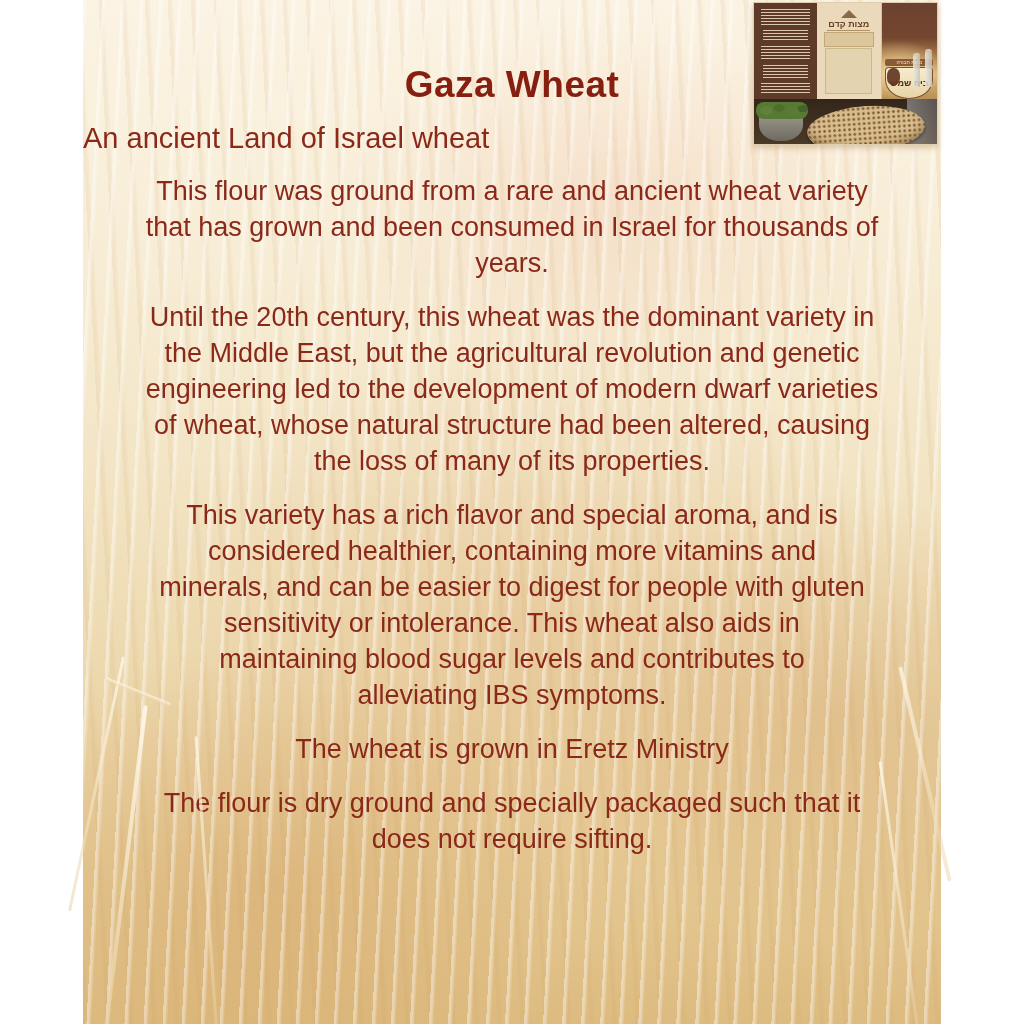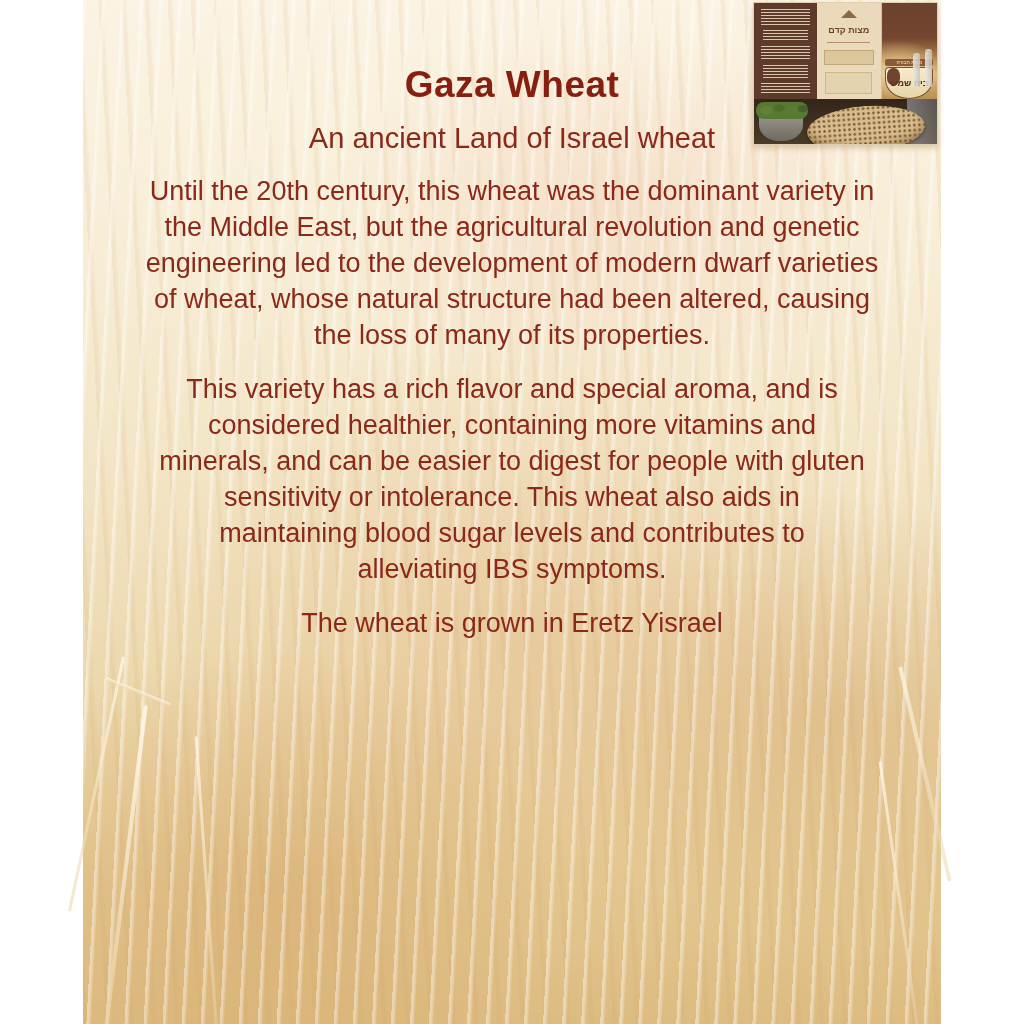--- a/index.html
+++ b/index.html
@@ -30,21 +30,21 @@
   .s4 { width:3px; height:280px; right:40px; bottom:-16px; transform:rotate(-8deg); opacity:.85; }
   .s5 { width:4px; height:220px; right:14px; bottom:140px; transform:rotate(-13deg); opacity:.8; }
   .s6 { width:70px; height:4px;  left:20px;  bottom:330px; transform:rotate(22deg); opacity:.85; }
 
   
   .title {
     margin:0; padding-top:64px; text-align:center;
     font-size:37px; font-weight:bold; letter-spacing:.5px; color:#871f10;
   }
   .subtitle {
-    margin:16px 0 0; text-align:center;
+    margin:16px 0 0; text-align:left;
     font-size:29px; font-weight:normal; color:#8a281a;
   }
   .para {
     margin:18px auto 0; width:97%; text-align:center;
     font-size:27px; line-height:36px; color:#8a281a;
     white-space:pre-line;
   }
 
   
   .pkg {
@@ -54,21 +54,21 @@
     display:flex; flex-direction:column; overflow:hidden;
   }
   .pkg-top { flex:1; display:flex; min-height:0; }
   .pkg-left { width:31%; background:#5e3a2a; padding:6px 7px; display:flex; flex-direction:column; gap:5px; }
   .tiny-lines { background:repeating-linear-gradient(180deg, rgba(240,226,198,0.85) 0px, rgba(240,226,198,0.85) 1px, rgba(240,226,198,0) 1px, rgba(240,226,198,0) 3px); }
   .tl1 { height:18px; } .tl2 { height:13px; width:90%; margin:0 auto; } .tl3 { height:16px; }
   .tl4 { height:15px; width:92%; margin:0 auto; } .tl5 { height:12px; }
   .red-lines { background:repeating-linear-gradient(180deg, rgba(165,45,32,0.85) 0px, rgba(165,45,32,0.85) 1px, rgba(165,45,32,0) 1px, rgba(165,45,32,0) 3px); }
   .brown-lines { background:repeating-linear-gradient(180deg, rgba(110,75,45,0.8) 0px, rgba(110,75,45,0.8) 1px, rgba(110,75,45,0) 1px, rgba(110,75,45,0) 3px); }
 
-  .pkg-mid { width:34%; background:#ead9ba; border-right:1px solid #d8c49c; padding:5px 5px 3px; display:flex; flex-direction:column; align-items:center; gap:7px; }
+  .pkg-mid { width:34%; background:#ead9ba; border-right:1px solid #d8c49c; padding:5px 5px 3px; display:flex; flex-direction:column; align-items:center; gap:1px; }
   .mid-logo { width:0; height:0; border-left:8px solid transparent; border-right:8px solid transparent; border-bottom:8px solid #8a6a44; margin-top:2px; }
   .mid-title { font-size:9px; font-weight:bold; color:#6b4326; line-height:10px; }
   .mid-rule { width:80%; height:1px; background:#b09468; }
   .mid-box1 { width:94%; height:15px; background:#dcc79d; border:1px solid #c2a878; padding:2px; box-sizing:border-box; }
   .mid-box2 { width:88%; flex:1; background:#e3d3af; border:1px solid #cdb88c; padding:3px; box-sizing:border-box; margin-bottom:2px; }
 
   .pkg-right { width:35%; position:relative; overflow:hidden;
     background:
       radial-gradient(60px 40px at 30% 70%, rgba(250,225,165,0.8), rgba(250,225,165,0) 75%),
       linear-gradient(180deg,#6b4130 0%, #74462f 36%, #a97c4a 56%, #d8b97e 74%, #b98f55 100%);
@@ -116,32 +116,37 @@
     <div class="stalk s1"></div>
     <div class="stalk s2"></div>
     <div class="stalk s3"></div>
     <div class="stalk s4"></div>
     <div class="stalk s5"></div>
     <div class="stalk s6"></div>
 
     <h1 class="title">Gaza Wheat</h1>
     <h2 class="subtitle">An ancient Land of Israel wheat</h2>
 
+    <p class="para">This flour was ground from a rare and ancient wheat variety
+that has grown and been consumed in Israel for thousands of
+years.</p>
     <p class="para">Until the 20th century, this wheat was the dominant variety in
 the Middle East, but the agricultural revolution and genetic
 engineering led to the development of modern dwarf varieties
 of wheat, whose natural structure had been altered, causing
 the loss of many of its properties.</p>
     <p class="para">This variety has a rich flavor and special aroma, and is
 considered healthier, containing more vitamins and
 minerals, and can be easier to digest for people with gluten
 sensitivity or intolerance. This wheat also aids in
 maintaining blood sugar levels and contributes to
 alleviating IBS symptoms.</p>
-    <p class="para">The wheat is grown in Eretz Yisrael</p>
+    <p class="para">The wheat is grown in Eretz Ministry</p>
+    <p class="para">The flour is dry ground and specially packaged such that it
+does not require sifting.</p>
 
     <div class="pkg">
       <div class="pkg-top">
         <div class="pkg-left">
           <div class="tiny-lines tl1"></div>
           <div class="tiny-lines tl2"></div>
           <div class="tiny-lines tl3"></div>
           <div class="tiny-lines tl4"></div>
           <div class="tiny-lines tl5"></div>
         </div>

